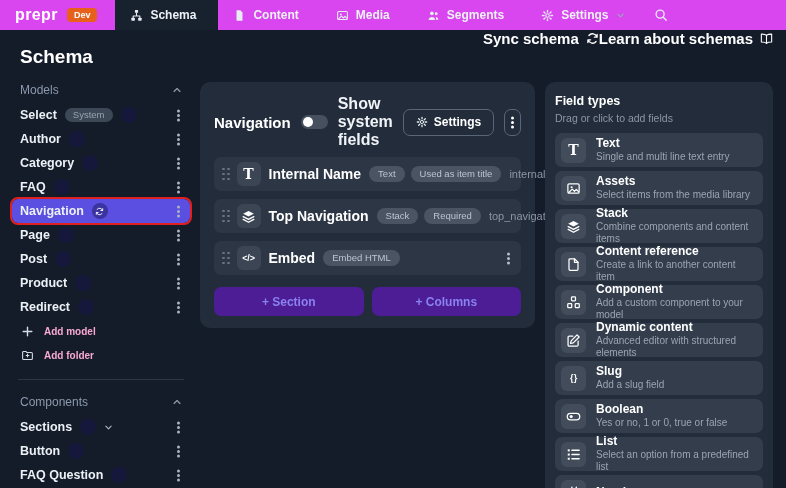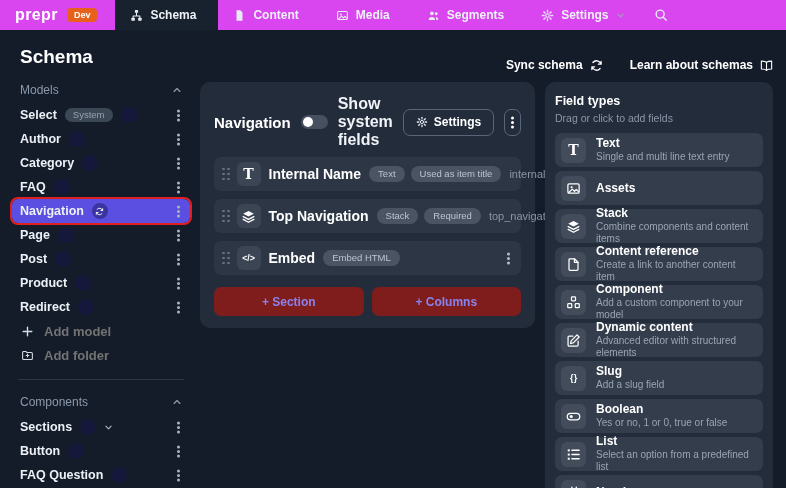--- a/index.html
+++ b/index.html
@@ -42,29 +42,29 @@
   .sitem.selected{background:#5a4fe0;outline:2.5px solid #e01f1f}
   .sbadge{background:#3d4857;color:#97a2b1;font-size:9.5px;font-weight:normal;
           padding:2.5px 8px;border-radius:9px;line-height:1}
   .ssync{width:16px;height:16px;border-radius:50%;background:rgba(22,18,80,.45);
          display:flex;align-items:center;justify-content:center;color:#fff}
   .ssync svg{width:9px;height:9px}
   .schev{display:flex;color:#aeb8c6}
   .schev svg{width:9px;height:9px}
   .skebab{margin-left:auto;color:#aab4c2;display:flex;align-items:center;
           padding:0 2px;cursor:pointer}
-  .saction{display:flex;gap:10px;align-items:center;height:24px;color:#737373;
-           font-weight:bold;font-size:13px;cursor:pointer}
+  .saction{display:flex;gap:10px;align-items:center;height:24px;color:#f9a8d4;
+           font-weight:bold;font-size:10px;cursor:pointer}
   .saction .aicon{display:flex;color:#d6dce4;width:14px;justify-content:center}
   .saction .aicon svg{width:13px;height:13px}
   .divider{border-top:1px solid #2b3747;margin:12px -2px 0}
 
   
-  .toplinks{position:absolute;top:28px;right:13px;display:flex;gap:27px;align-items:center;
-            color:#fff;font-size:12px;font-weight:bold}
+  .toplinks{position:absolute;top:0;right:13px;display:flex;align-items:center;
+            color:#fff;font-size:15px;font-weight:bold}
   .tlink{display:flex;gap:7px;align-items:center;cursor:pointer}
   .tlink svg{width:13px;height:13px}
 
   
   .model-panel{position:absolute;left:200px;top:52px;width:335px;background:#222c3a;
                border-radius:10px;padding:13px 14px 12px;box-sizing:border-box}
   .mp-head{display:flex;align-items:center;gap:10px}
   .mp-title{color:#fff;font-size:15px;font-weight:bold;margin-right:auto}
   .switch{width:27px;height:14px;border-radius:8px;background:#46505f;position:relative;
           flex:none;cursor:pointer}
@@ -89,21 +89,21 @@
   .fic{width:24px;height:24px;border-radius:6px;background:#3b4553;color:#fff;flex:none;
        display:flex;align-items:center;justify-content:center}
   .fic svg{width:15px;height:15px}
   .fname{color:#fff;font-size:14px;font-weight:bold;white-space:nowrap}
   .fbadges{display:flex;gap:6px}
   .fbadge{background:#4a5463;color:#bcc5d1;font-size:9.5px;padding:3px 9px;
           border-radius:9px;line-height:1;white-space:nowrap}
   .fapi{margin-left:auto;color:#8b95a5;font-size:11px}
   .fkebab{color:#b6bfcb;display:flex;padding:0 1px;cursor:pointer;margin-left:2px}
   .add-row{display:flex;gap:8px;margin-top:12px}
-  .add-btn{flex:1;height:29px;background:#7f1d1d;border:none;border-radius:7px;
+  .add-btn{flex:1;height:29px;background:#4c1d95;border:none;border-radius:7px;
            color:#8a82ee;font-size:12px;font-weight:bold;cursor:pointer}
 
   
   .types-panel{position:absolute;left:545px;top:52px;width:228px;height:436px;
                background:#222c3a;border-radius:10px;padding:12px 10px;box-sizing:border-box}
   .tp-title{color:#fff;font-size:12.5px;font-weight:bold}
   .tp-sub{color:#8b97a8;font-size:10.5px;margin-top:4px}
   .cards{margin-top:9px}
   .card{display:flex;align-items:center;gap:10px;background:#333d4c;border-radius:7px;
         height:34px;margin-top:4px;padding:0 8px 0 6px;cursor:pointer}
@@ -482,20 +482,21 @@
           <div class="card">
     <span class="cic">
               <svg viewBox="0 0 24 24" fill="none" stroke="currentColor" stroke-width="2" stroke-linecap="round" stroke-linejoin="round">
                 <rect x="3" y="4.5" width="18" height="15" rx="2"></rect>
                 <circle cx="9" cy="10" r="1.7" fill="currentColor" stroke="none"></circle>
                 <path d="M4.5 18.5l5.5-5.5 3.5 3.5 3-3 3.5 3.5"></path>
               </svg>
             </span>
     <span class="ctxt">
       <div class="ctitle">Assets</div>
+      <div class="cdesc">Select items from the media library</div>
     </span>
   </div>
           <div class="card">
     <span class="cic">
               <svg viewBox="0 0 24 24" fill="none" stroke="currentColor" stroke-width="2.2" stroke-linecap="round" stroke-linejoin="round">
                 <path d="M12 3l8.5 4.5L12 12 3.5 7.5z" fill="currentColor" stroke="none"></path>
                 <path d="M3.5 12.2L12 16.7l8.5-4.5M3.5 16.7L12 21.2l8.5-4.5"></path>
               </svg>
             </span>
     <span class="ctxt">

